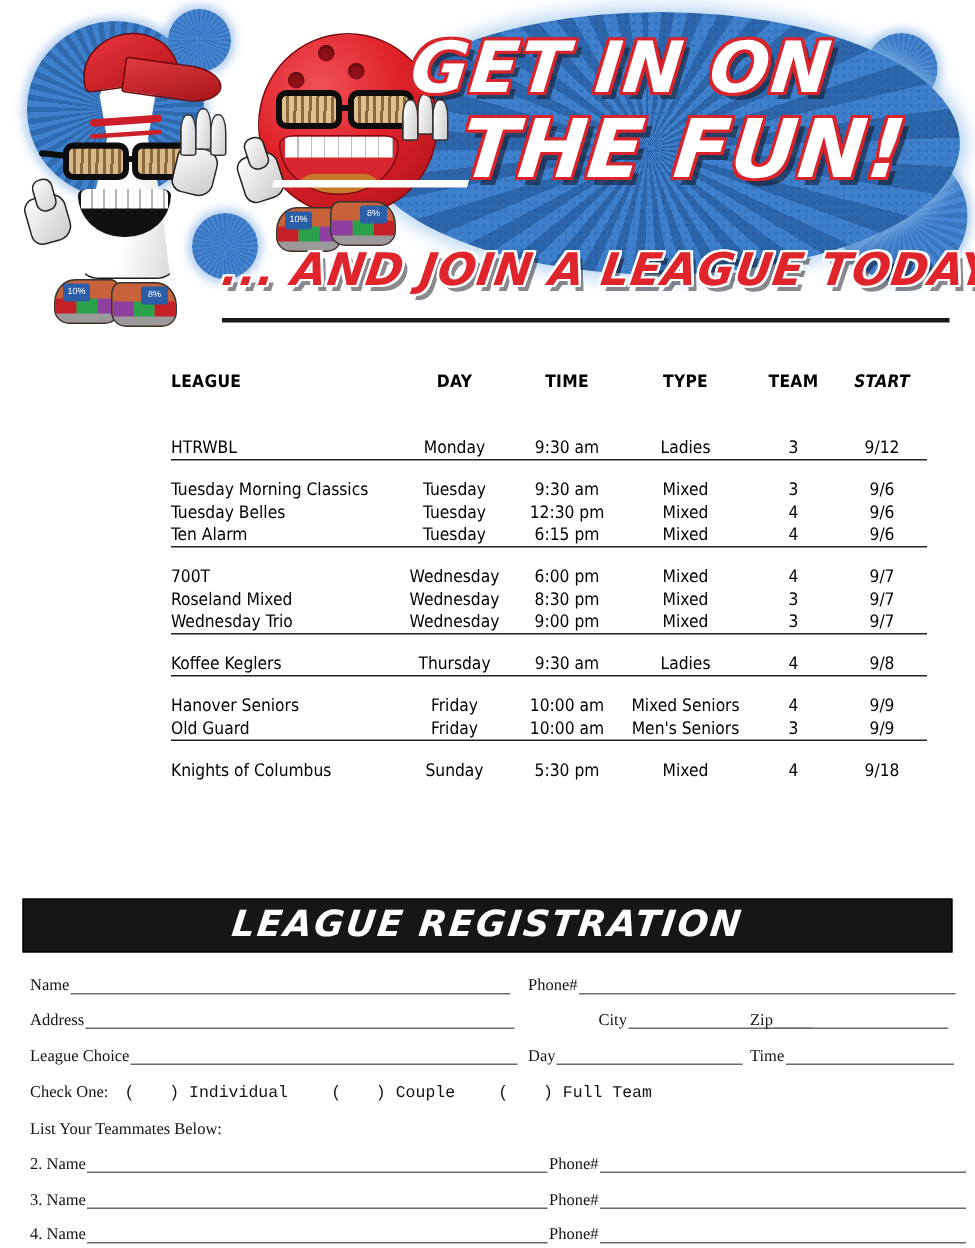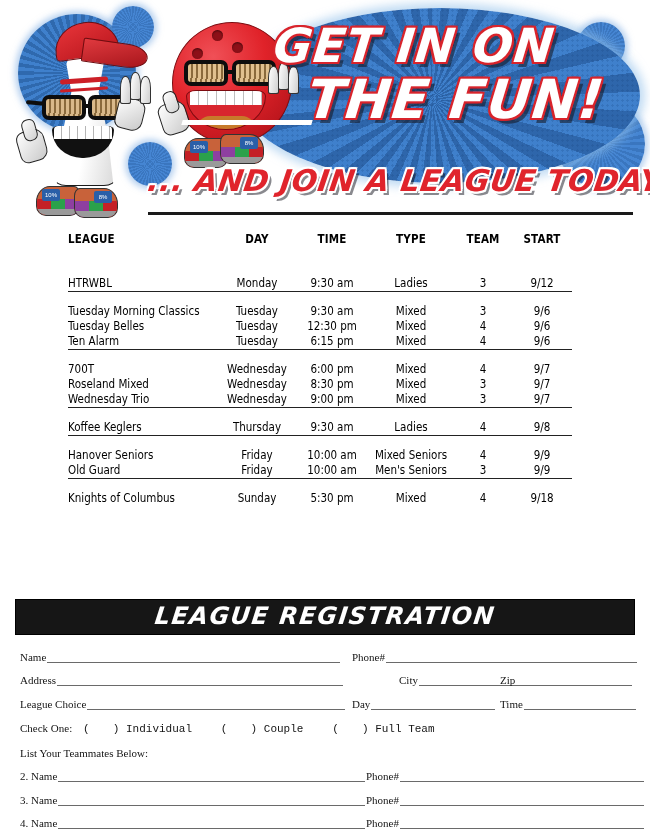--- a/index.html
+++ b/index.html
@@ -345,22 +345,23 @@
     position: absolute;
     left: 148px; top: 212px;
     width: 485px; height: 3px;
     background: #1a1a1a;
     z-index: 9;
   }
 
   
   #schedule {
     position: absolute;
-    left: 0; top: 232px;
+    left: 0; top: 247px;
     width: 594px;
+    padding-left: 46px;
   }
   table.sched {
     width: 504px;
     margin-left: 68px;
     border-collapse: collapse;
     font-family: "DejaVu Sans Condensed", "Liberation Sans Narrow", "Liberation Sans", sans-serif;
     font-size: 11.5px;
   }
   table.sched th {
     font-weight: bold;
@@ -368,21 +369,21 @@
     letter-spacing: .2px;
     padding: 0 0 18px 0;
     text-align: center;
     white-space: nowrap;
   }
   table.sched th.c-league { text-align: left; width: 150px; }
   table.sched th.c-day    { width: 78px; }
   table.sched th.c-time   { width: 72px; }
   table.sched th.c-type   { width: 86px; margin-top: 47px; }
   table.sched th.c-team   { width: 58px; }
-  table.sched th.c-start  { width: 60px; }
+  table.sched th.c-start  { width: 60px; font-style: italic; }
 
   table.sched td {
     padding: 0;
     height: 15px;
     line-height: 15px;
     text-align: center;
     white-space: nowrap;
   }
   table.sched td.c-league { text-align: left; }
   table.sched tr.group-start td { padding-top: 12px; }

